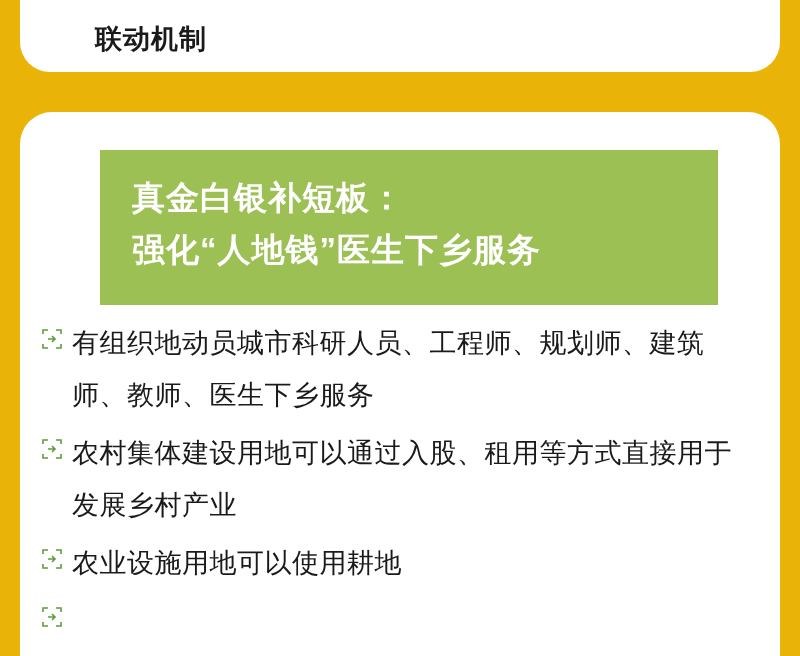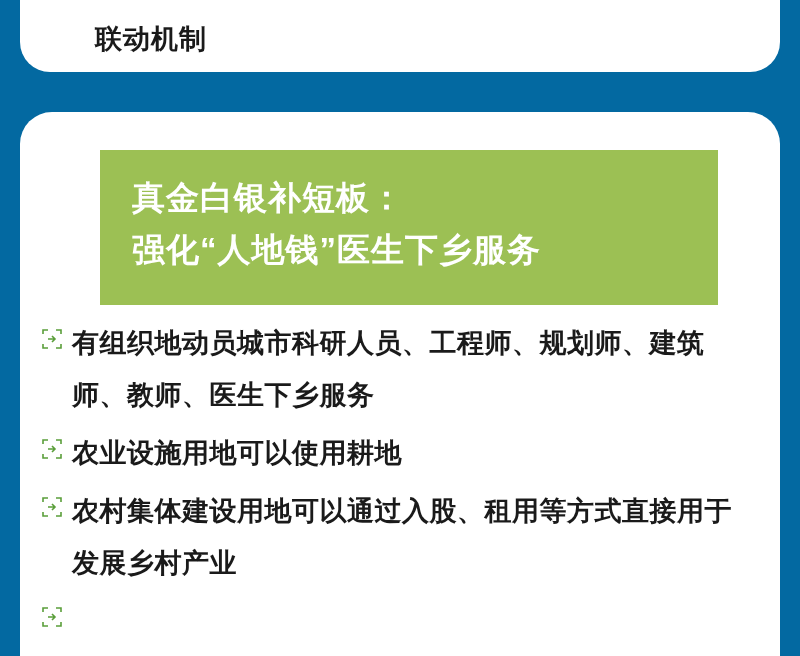--- a/index.html
+++ b/index.html
@@ -10,21 +10,21 @@
     width: 800px;
     height: 656px;
     background: #3f8a2e;
     font-family: "Liberation Sans", sans-serif;
     overflow: hidden;
   }
   .page {
     position: relative;
     width: 800px;
     height: 656px;
-    background: #0369a1;
+    background: #eab308;
   }
 
   
   .card-top {
     position: absolute;
     left: 20px;
     top: -60px;
     width: 760px;
     height: 132px;
     background: #ffffff;
@@ -88,21 +88,21 @@
     flex: 0 0 auto;
     width: 20px;
     height: 20px;
     margin-top: 12px;
     margin-right: 10px;
   }
   .bullet svg { display: block; }
 
   .item-text {
     font-size: 27px;
-    font-weight: 700;
+    font-weight: 400;
     color: #1a1a1a;
     line-height: 52px;
     letter-spacing: 0.5px;
     max-width: 670px;
   }
 </style>
 </head>
 <body>
 
 <div class="page">
@@ -130,31 +130,31 @@
         <span class="item-text">有组织地动员城市科研人员、工程师、规划师、建筑师、教师、医生下乡服务</span>
       </div>
 
       <div class="list-item">
         <span class="bullet">
           <svg width="20" height="20" viewBox="0 0 20 20">
             <path d="M1 5 V1 H6 M14 1 H19 V5 M19 15 V19 H14 M6 19 H1 V15" fill="none" stroke="#5a9e3a" stroke-width="1.6"></path>
             <path d="M6 10 H13 M10 7 L13 10 L10 13" fill="none" stroke="#5a9e3a" stroke-width="1.6"></path>
           </svg>
         </span>
-        <span class="item-text">农业设施用地可以使用耕地</span>
+        <span class="item-text">农村集体建设用地可以通过入股、租用等方式直接用于发展乡村产业</span>
       </div>
 
       <div class="list-item">
         <span class="bullet">
           <svg width="20" height="20" viewBox="0 0 20 20">
             <path d="M1 5 V1 H6 M14 1 H19 V5 M19 15 V19 H14 M6 19 H1 V15" fill="none" stroke="#5a9e3a" stroke-width="1.6"></path>
             <path d="M6 10 H13 M10 7 L13 10 L10 13" fill="none" stroke="#5a9e3a" stroke-width="1.6"></path>
           </svg>
         </span>
-        <span class="item-text">农村集体建设用地可以通过入股、租用等方式直接用于发展乡村产业</span>
+        <span class="item-text">农业设施用地可以使用耕地</span>
       </div>
 
       <div class="list-item">
         <span class="bullet">
           <svg width="20" height="20" viewBox="0 0 20 20">
             <path d="M1 5 V1 H6 M14 1 H19 V5 M19 15 V19 H14 M6 19 H1 V15" fill="none" stroke="#5a9e3a" stroke-width="1.6"></path>
             <path d="M6 10 H13 M10 7 L13 10 L10 13" fill="none" stroke="#5a9e3a" stroke-width="1.6"></path>
           </svg>
         </span>
       </div>

